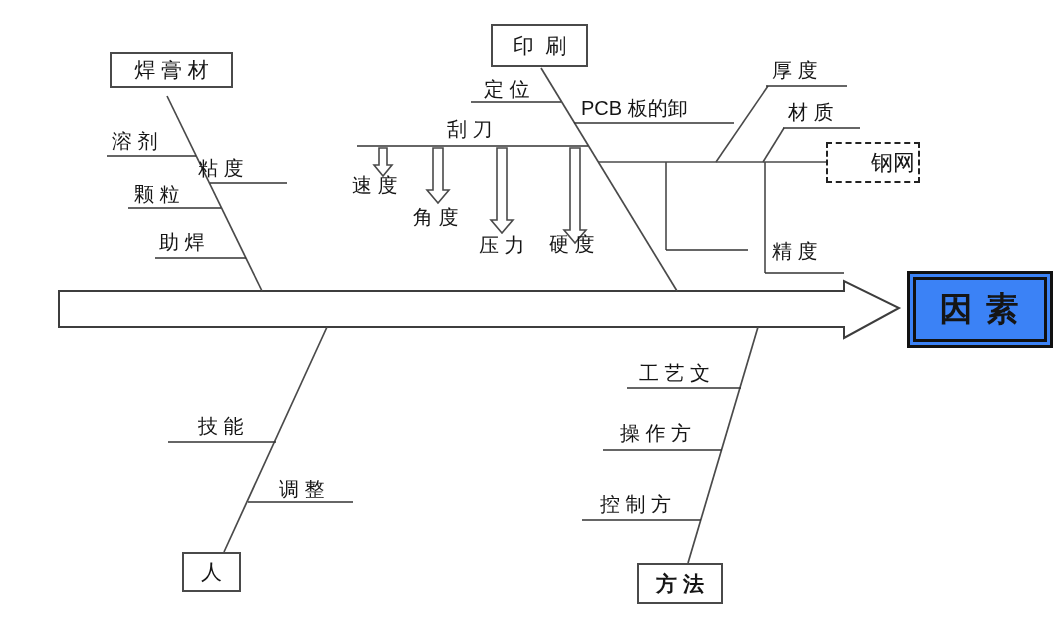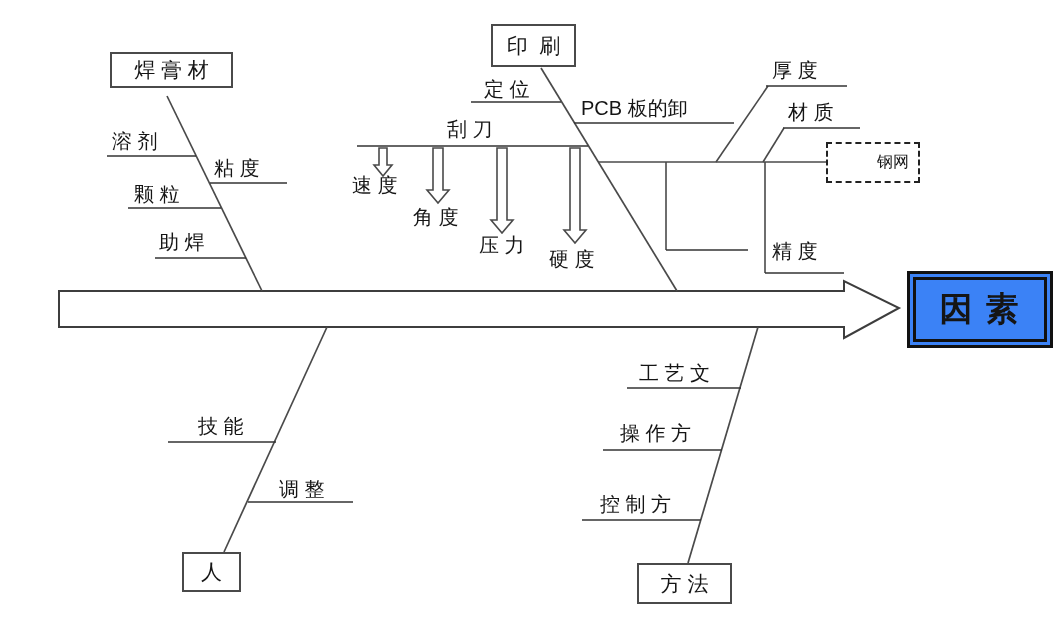--- a/index.html
+++ b/index.html
@@ -88,44 +88,44 @@
     <line x1="168" y1="442" x2="276" y2="442" stroke="#333" stroke-width="1.6"></line>
     <line x1="248" y1="502" x2="353" y2="502" stroke="#333" stroke-width="1.6"></line>
 
     <line x1="627" y1="388" x2="741" y2="388" stroke="#333" stroke-width="1.6"></line>
     <line x1="603" y1="450" x2="722" y2="450" stroke="#333" stroke-width="1.6"></line>
     <line x1="582" y1="520" x2="701" y2="520" stroke="#333" stroke-width="1.6"></line>
   </svg>
 
   <div class="box" style="left:110px;top:52px;width:123px;height:36px;">焊 膏 材</div>
 
-  <div class="box" style="left:491px;top:24px;width:85px;height:43px;">印  刷</div>
+  <div class="box" style="left:491px;top:24px;width:97px;height:43px;">印  刷</div>
 
-  <div class="box dashdot" style="left:826px;top:142px;width:94px;height:41px;font-size:16px;padding-left:40px;">钢网</div>
+  <div class="box dashdot" style="left:826px;top:142px;width:94px;height:41px;font-size:22px;padding-left:40px;">钢网</div>
 
   <div class="box" style="left:182px;top:552px;width:59px;height:40px;">人</div>
 
-  <div class="box" style="left:637px;top:563px;width:95px;height:41px;">方 法</div>
+  <div class="box" style="left:637px;top:563px;width:86px;height:41px;font-weight:bold;">方 法</div>
 
   <div class="effect-outer">
     <div class="effect-inner">因 素</div>
   </div>
 
   <div class="lbl" style="left:112px;top:129px;">溶 剂</div>
-  <div class="lbl" style="left:214px;top:156px;">粘 度</div>
+  <div class="lbl" style="left:198px;top:156px;">粘 度</div>
   <div class="lbl" style="left:134px;top:182px;">颗 粒</div>
   <div class="lbl" style="left:159px;top:230px;">助 焊</div>
 
   <div class="lbl" style="left:484px;top:77px;">定 位</div>
   <div class="lbl" style="left:581px;top:96px;">PCB 板的卸</div>
   <div class="lbl" style="left:447px;top:117px;">刮 刀</div>
   <div class="lbl" style="left:352px;top:173px;">速 度</div>
   <div class="lbl" style="left:413px;top:205px;">角 度</div>
   <div class="lbl" style="left:479px;top:233px;">压 力</div>
-  <div class="lbl" style="left:549px;top:247px;text-align:center;">硬 度</div>
+  <div class="lbl" style="left:549px;top:232px;text-align:center;">硬 度</div>
 
   <div class="lbl" style="left:772px;top:58px;">厚 度</div>
   <div class="lbl" style="left:788px;top:100px;">材 质</div>
   <div class="lbl" style="left:772px;top:239px;">精 度</div>
 
   <div class="lbl" style="left:198px;top:414px;">技 能</div>
   <div class="lbl" style="left:279px;top:477px;">调 整</div>
 
   <div class="lbl" style="left:639px;top:361px;">工 艺 文</div>
   <div class="lbl" style="left:620px;top:421px;">操 作 方</div>

